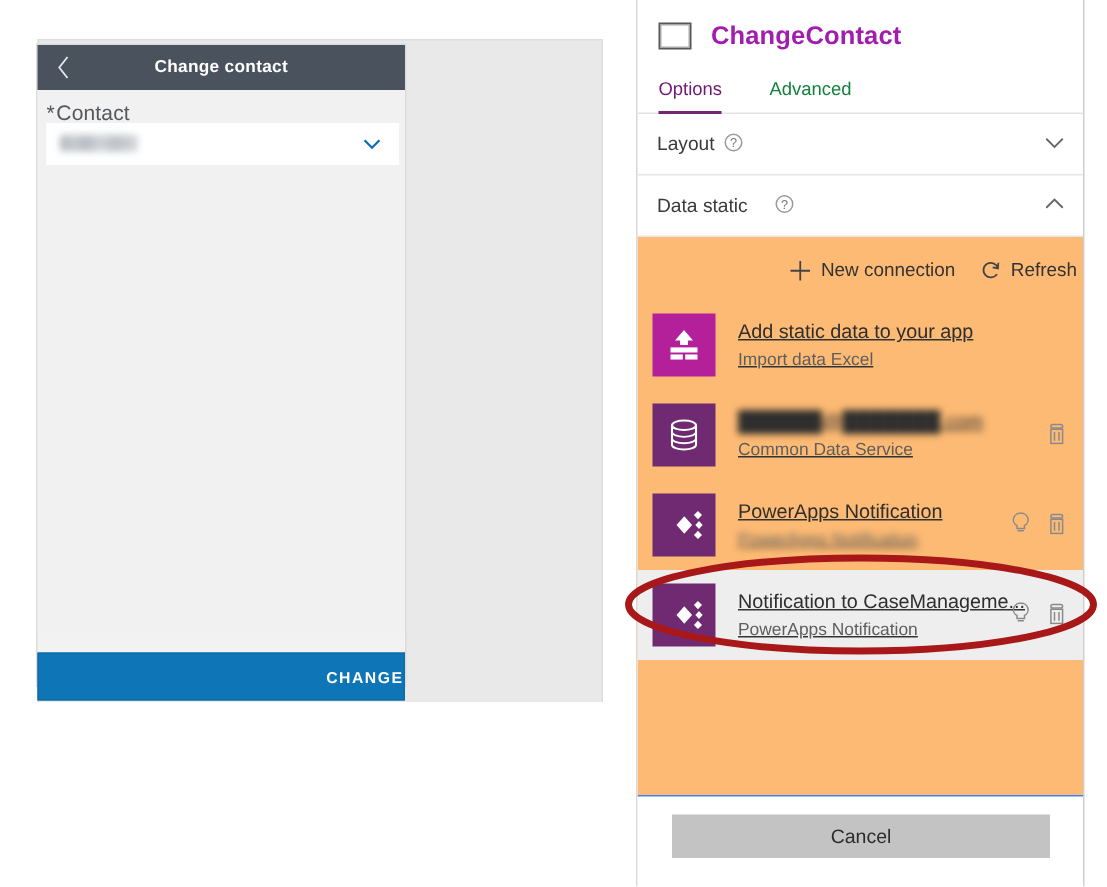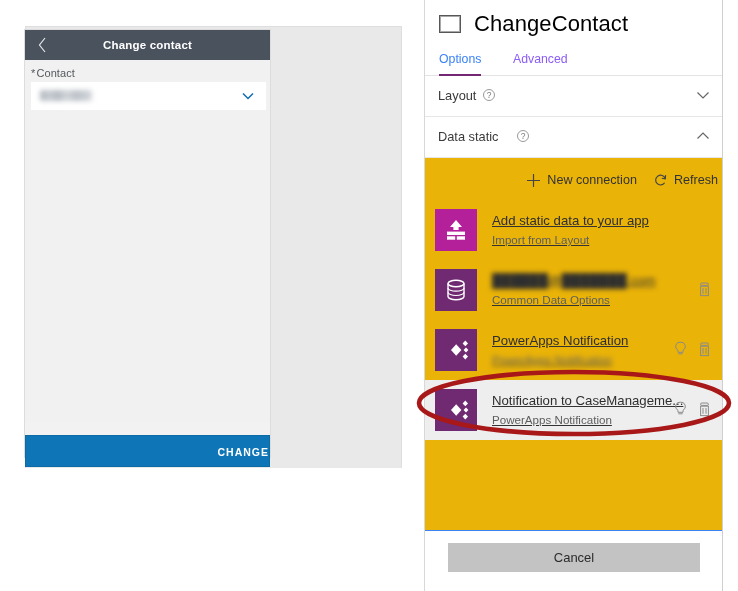--- a/index.html
+++ b/index.html
@@ -45,21 +45,21 @@
   .phone-header .title{
     position:absolute;left:0;top:0;width:245px;height:30px;
     line-height:30px;text-align:center;
     font-size:11.5px;font-weight:bold;letter-spacing:.2px;color:#ffffff;
   }
   .phone-body{
     position:absolute;left:0;top:30px;width:245px;height:362px;
     background:#f1f1f1;
   }
   .field-label{
-    position:absolute;left:6px;top:7px;font-size:11px;color:#54585c;
+    position:absolute;left:6px;top:7px;font-size:14px;color:#54585c;
     letter-spacing:.1px;
   }
   .field-label .req{color:#54585c;margin-right:1px;}
   .dropdown-box{
     position:absolute;left:6px;top:22px;width:233px;height:26px;
     background:#ffffff;border:1px solid #ffffff;
   }
   .dropdown-value{
     position:absolute;left:8px;top:7px;width:52px;height:11px;
     background:linear-gradient(90deg,#aeb4bb 0%,#c4c9cf 18%,#b2b8bf 34%,#cfd3d8 52%,#b8bec5 70%,#d2d6da 100%);
@@ -108,31 +108,31 @@
     position:absolute;left:0;top:0;width:299px;height:47px;
     display:flex;align-items:center;
   }
   .screen-icon{
     margin-left:14px;width:22px;height:18px;
     border:1.6px solid #575757;box-sizing:border-box;
     display:flex;align-items:center;justify-content:center;
   }
   .screen-icon i{display:block;width:100%;height:100%;border:1.2px solid #a8a8a8;box-sizing:border-box;}
   .rp-title-text{
-    margin-left:13px;font-size:22px;color:#000000;font-weight:400;letter-spacing:.1px;
+    margin-left:13px;font-size:17px;color:#a21caf;font-weight:700;letter-spacing:.1px;
   }
   .rp-tabs{
     position:absolute;left:0;top:47px;width:299px;height:28px;
     border-bottom:1px solid #e3e3e3;
   }
   .rp-tab{
     position:absolute;top:0;height:27px;line-height:24px;
-    font-size:12.3px;color:#8b5cf6;
-  }
-  .rp-tab.active{color:#3b82f6;border-bottom:2px solid #742774;}
+    font-size:12.3px;color:#15803d;
+  }
+  .rp-tab.active{color:#701a75;border-bottom:2px solid #742774;}
   .rp-tab.t1{left:14px;}
   .rp-tab.t2{left:88px;}
   .rp-section{
     position:absolute;left:0;width:299px;height:40px;
     border-bottom:1px solid #e6e6e6;
   }
   .rp-section .sec-label{
     position:absolute;left:13px;top:12px;font-size:12.8px;color:#3a3a3a;
   }
   .rp-section .help-icon{
@@ -143,21 +143,21 @@
   .rp-section .chev{
     position:absolute;right:14px;top:12px;width:14px;height:14px;color:#555;
   }
   #sec-layout{top:76px;}
   #sec-layout .help-icon{left:58px;}
   #sec-data{top:117px;}
   #sec-data .help-icon{left:92px;}
   
   #ds-body{
     position:absolute;left:0;top:158px;width:299px;height:372px;
-    background:#eab308;
+    background:#fdba74;
   }
   .ds-actions{
     position:absolute;right:6px;top:10px;height:24px;display:flex;align-items:center;
   }
   .ds-action{
     display:flex;align-items:center;font-size:12.6px;color:#333;margin-left:16px;
   }
   .ds-action .ico{margin-right:6px;display:flex;align-items:center;}
   .ds-list{position:absolute;left:0;top:42px;width:299px;}
   .ds-row{
@@ -321,36 +321,36 @@
         <div class="ds-tile" style="background:#b4209a;">
           <svg width="26" height="26" viewBox="0 0 26 26" fill="none">
             <path d="M13 3 L19 10 L15.6 10 L15.6 13 L10.4 13 L10.4 10 L7 10 Z" fill="#fff"></path>
             <rect x="4" y="14.6" width="18" height="3.4" fill="#fff"></rect>
             <rect x="4" y="19.3" width="8.2" height="3.4" fill="#fff"></rect>
             <rect x="13.8" y="19.3" width="8.2" height="3.4" fill="#fff"></rect>
           </svg>
         </div>
         <div class="ds-text">
           <div class="ds-name">Add static data to your app</div>
-          <div class="ds-sub">Import from Layout</div>
+          <div class="ds-sub">Import data Excel</div>
         </div>
       </div>
 
       <div class="ds-row">
         <div class="ds-tile" style="background:#6f2a72;">
           <svg width="24" height="26" viewBox="0 0 24 26" fill="none">
             <ellipse cx="12" cy="6.5" rx="8" ry="3.2" stroke="#fff" stroke-width="1.4" fill="none"></ellipse>
             <path d="M4 6.5 L4 19.5 A8 3.2 0 0 0 20 19.5 L20 6.5" stroke="#fff" stroke-width="1.4" fill="none"></path>
             <path d="M4 11 A8 3.2 0 0 0 20 11" stroke="#fff" stroke-width="1.2" fill="none"></path>
             <path d="M4 15.3 A8 3.2 0 0 0 20 15.3" stroke="#fff" stroke-width="1.2" fill="none"></path>
           </svg>
         </div>
         <div class="ds-text">
           <div class="ds-name blurred">██████@███████.com</div>
-          <div class="ds-sub">Common Data Options</div>
+          <div class="ds-sub">Common Data Service</div>
           <div class="ds-icons">
             <span class="mini">
               <svg width="13" height="15" viewBox="0 0 13 15" fill="none">
                 <rect x="2.6" y="1" width="7.8" height="2.4" rx="1.2" stroke="#8a8a8a" stroke-width="1" fill="none"></rect>
                 <rect x="2.6" y="4.2" width="7.8" height="9.4" stroke="#8a8a8a" stroke-width="1" fill="none"></rect>
                 <path d="M5 6 L5 11.8 M8 6 L8 11.8" stroke="#8a8a8a" stroke-width="1"></path>
               </svg>
             </span>
           </div>
         </div>

